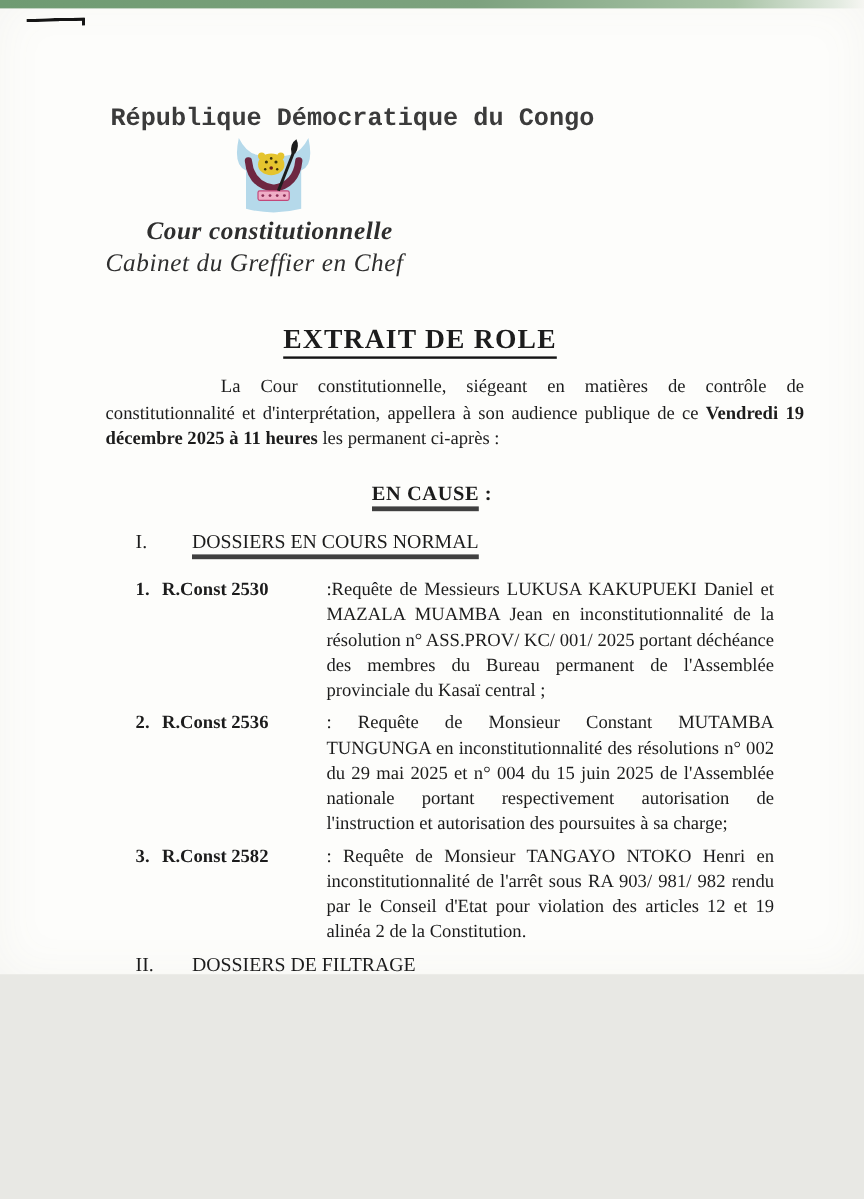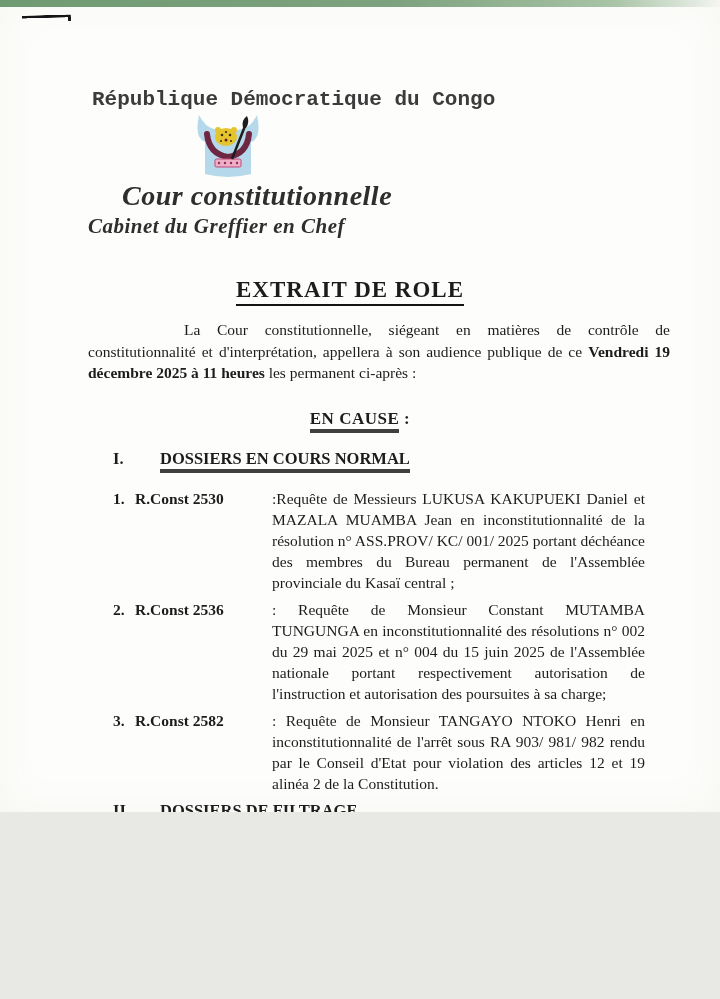--- a/index.html
+++ b/index.html
@@ -24,25 +24,25 @@
     transform:rotate(-1.5deg);border-radius:1px;
   }
   .country{
     margin:88px 0 0 92px;
     font-family:"Liberation Mono","DejaVu Sans Mono",monospace;
     font-size:21px;font-weight:bold;color:#3b3b3b;letter-spacing:0px;white-space:nowrap;
   }
   .emblem{display:block;margin:3px 0 0 192px;}
   .court{
     margin:0 0 0 122px;
-    font-style:italic;font-weight:bold;font-size:28px;color:#2e2e2e;letter-spacing:0.5px;
+    font-style:italic;font-weight:bold;font-size:21px;color:#2e2e2e;letter-spacing:0.5px;
   }
   .cabinet{
     margin:2px 0 0 88px;
-    font-style:italic;font-weight:bold;font-size:21px;color:#2e2e2e;letter-spacing:0.5px;
+    font-style:italic;font-weight:normal;font-size:21px;color:#2e2e2e;letter-spacing:0.5px;
   }
   .refcode{
     margin:2px 0 0 190px;
     font-style:italic;font-weight:bold;font-size:12.5px;color:#3a3a3a;letter-spacing:1px;
   }
   .doc-title{
     display:inline-block;
     margin:38px 0 0 236px;
     font-size:23px;font-weight:bold;letter-spacing:1px;
     border-bottom:2.5px solid #141414;padding-bottom:1px;
@@ -51,21 +51,21 @@
   .intro{
     margin:13px 50px 0 88px;
     font-size:15.5px;line-height:21.5px;
     text-align:justify;text-indent:96px;
   }
   .cause{
     width:fit-content;margin:25px auto 0 auto;
     font-size:17px;font-weight:bold;letter-spacing:0.5px;
   }
   .u{border-bottom:4px solid #404040;padding-bottom:1px;}
-  .sec-head{margin:20px 0 0 113px;font-size:16.5px;font-weight:bold;}
+  .sec-head{margin:20px 0 0 113px;font-size:16.5px;font-weight:normal;}
   .sec-head .numeral{display:inline-block;width:47px;}
   .case-row{
     display:grid;grid-template-columns:22px 137px auto;
     margin:0 75px 0 113px;
     font-size:15.5px;line-height:21px;
   }
   .case-row .no,.case-row .case{font-weight:bold;white-space:nowrap;}
   .case-row .text{text-align:justify;}
   .m-first{margin-top:19px;}
   .m-item2{margin-top:6px;}

